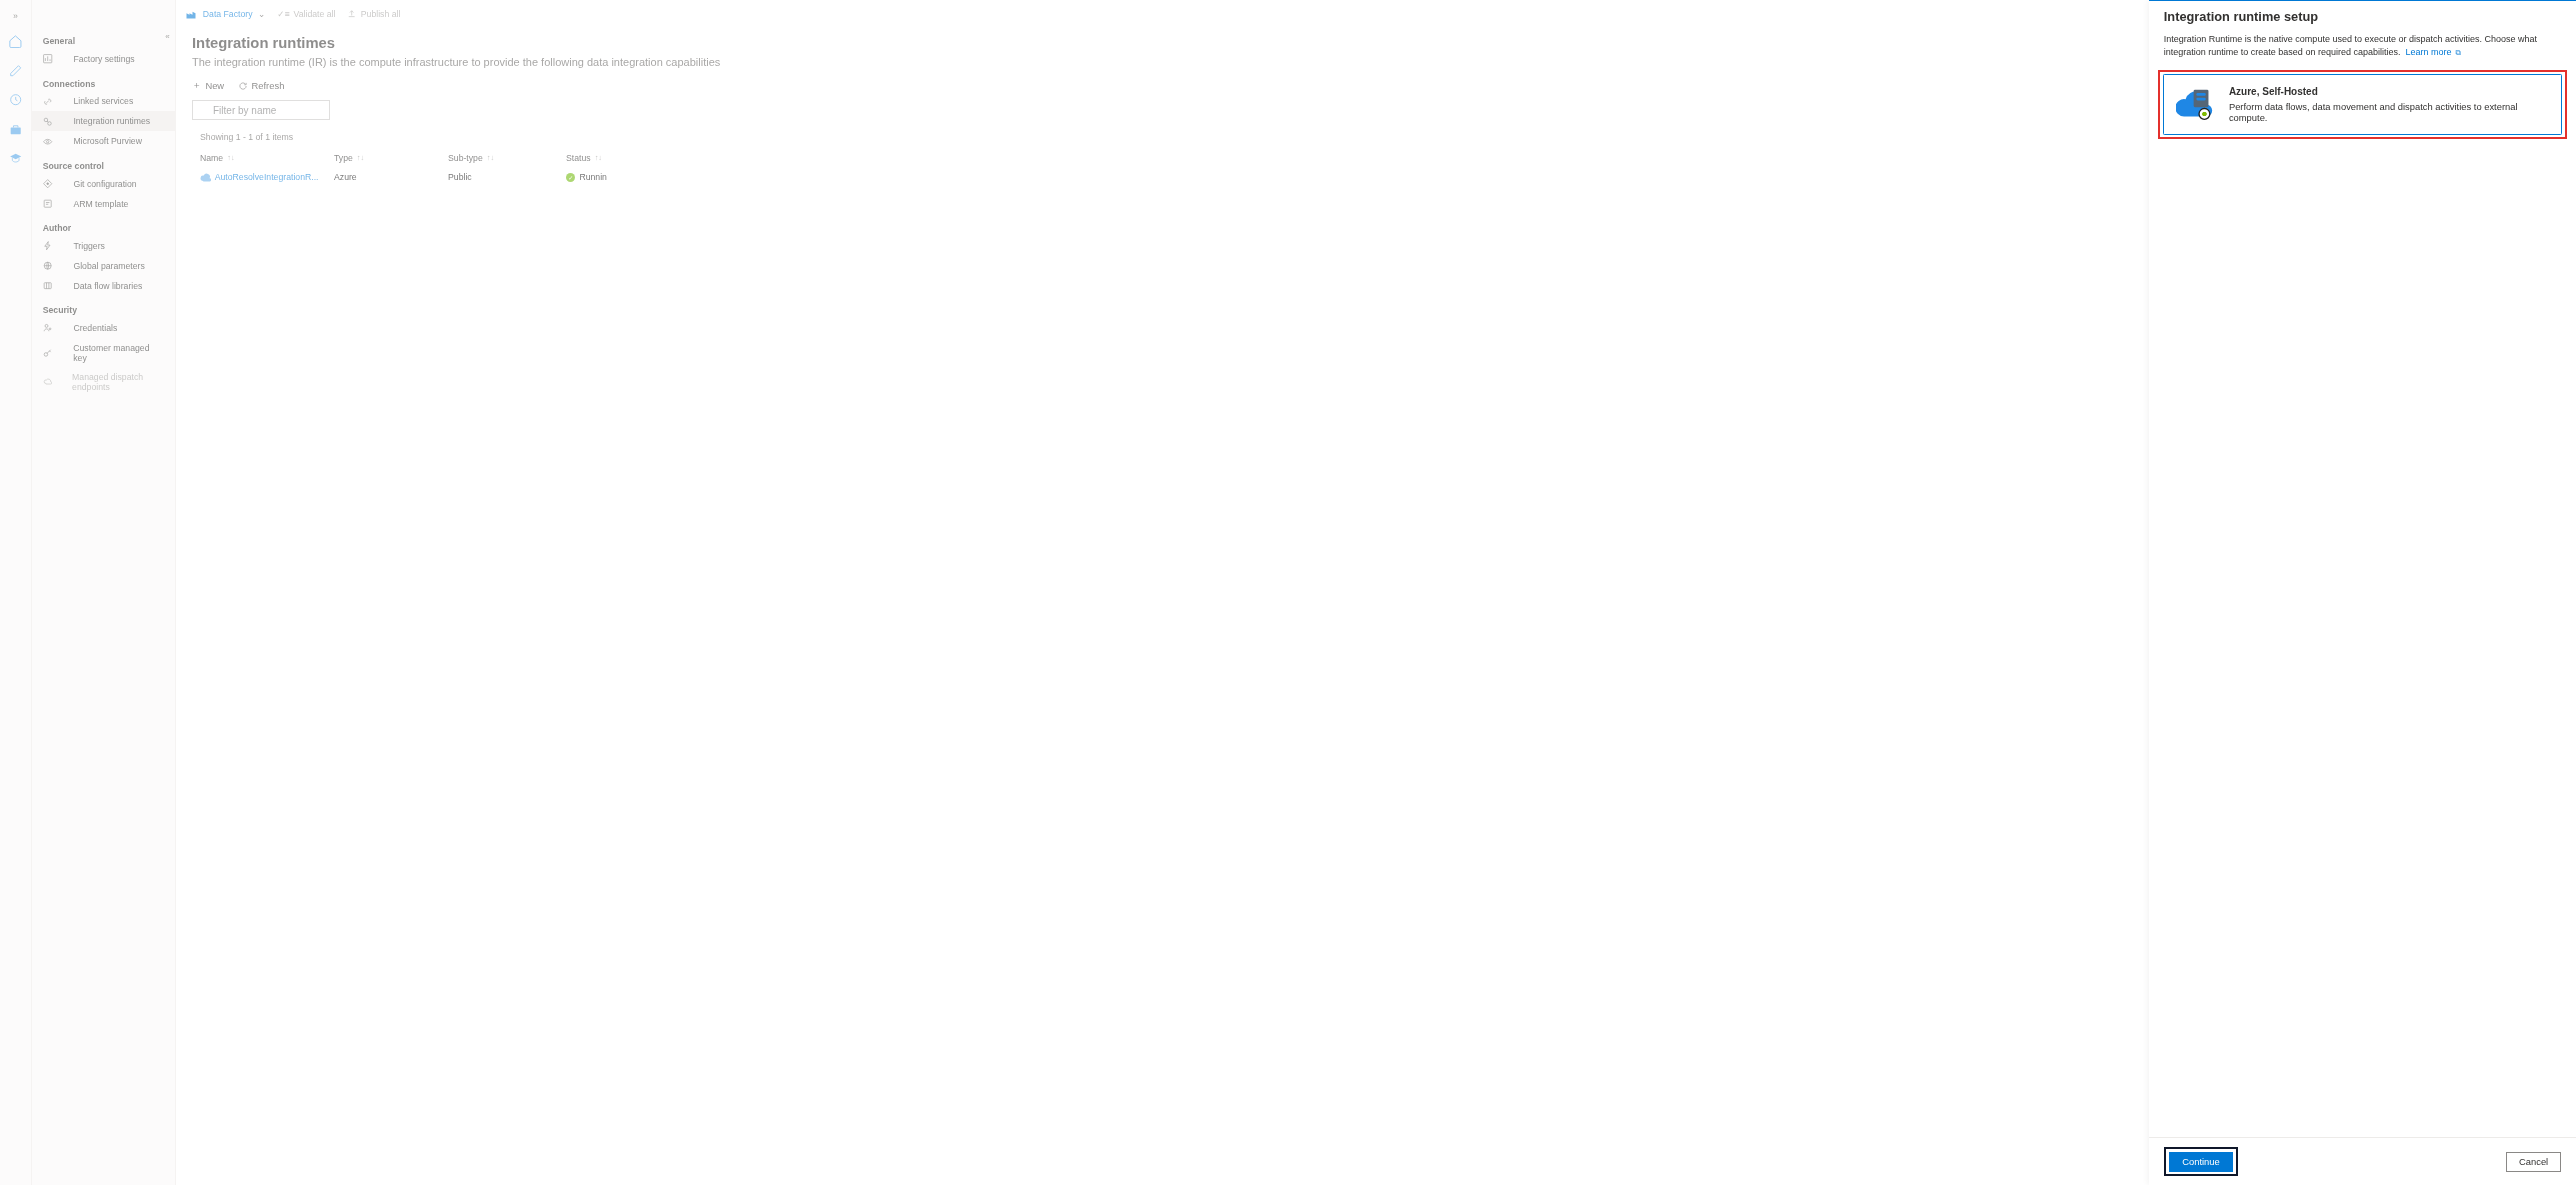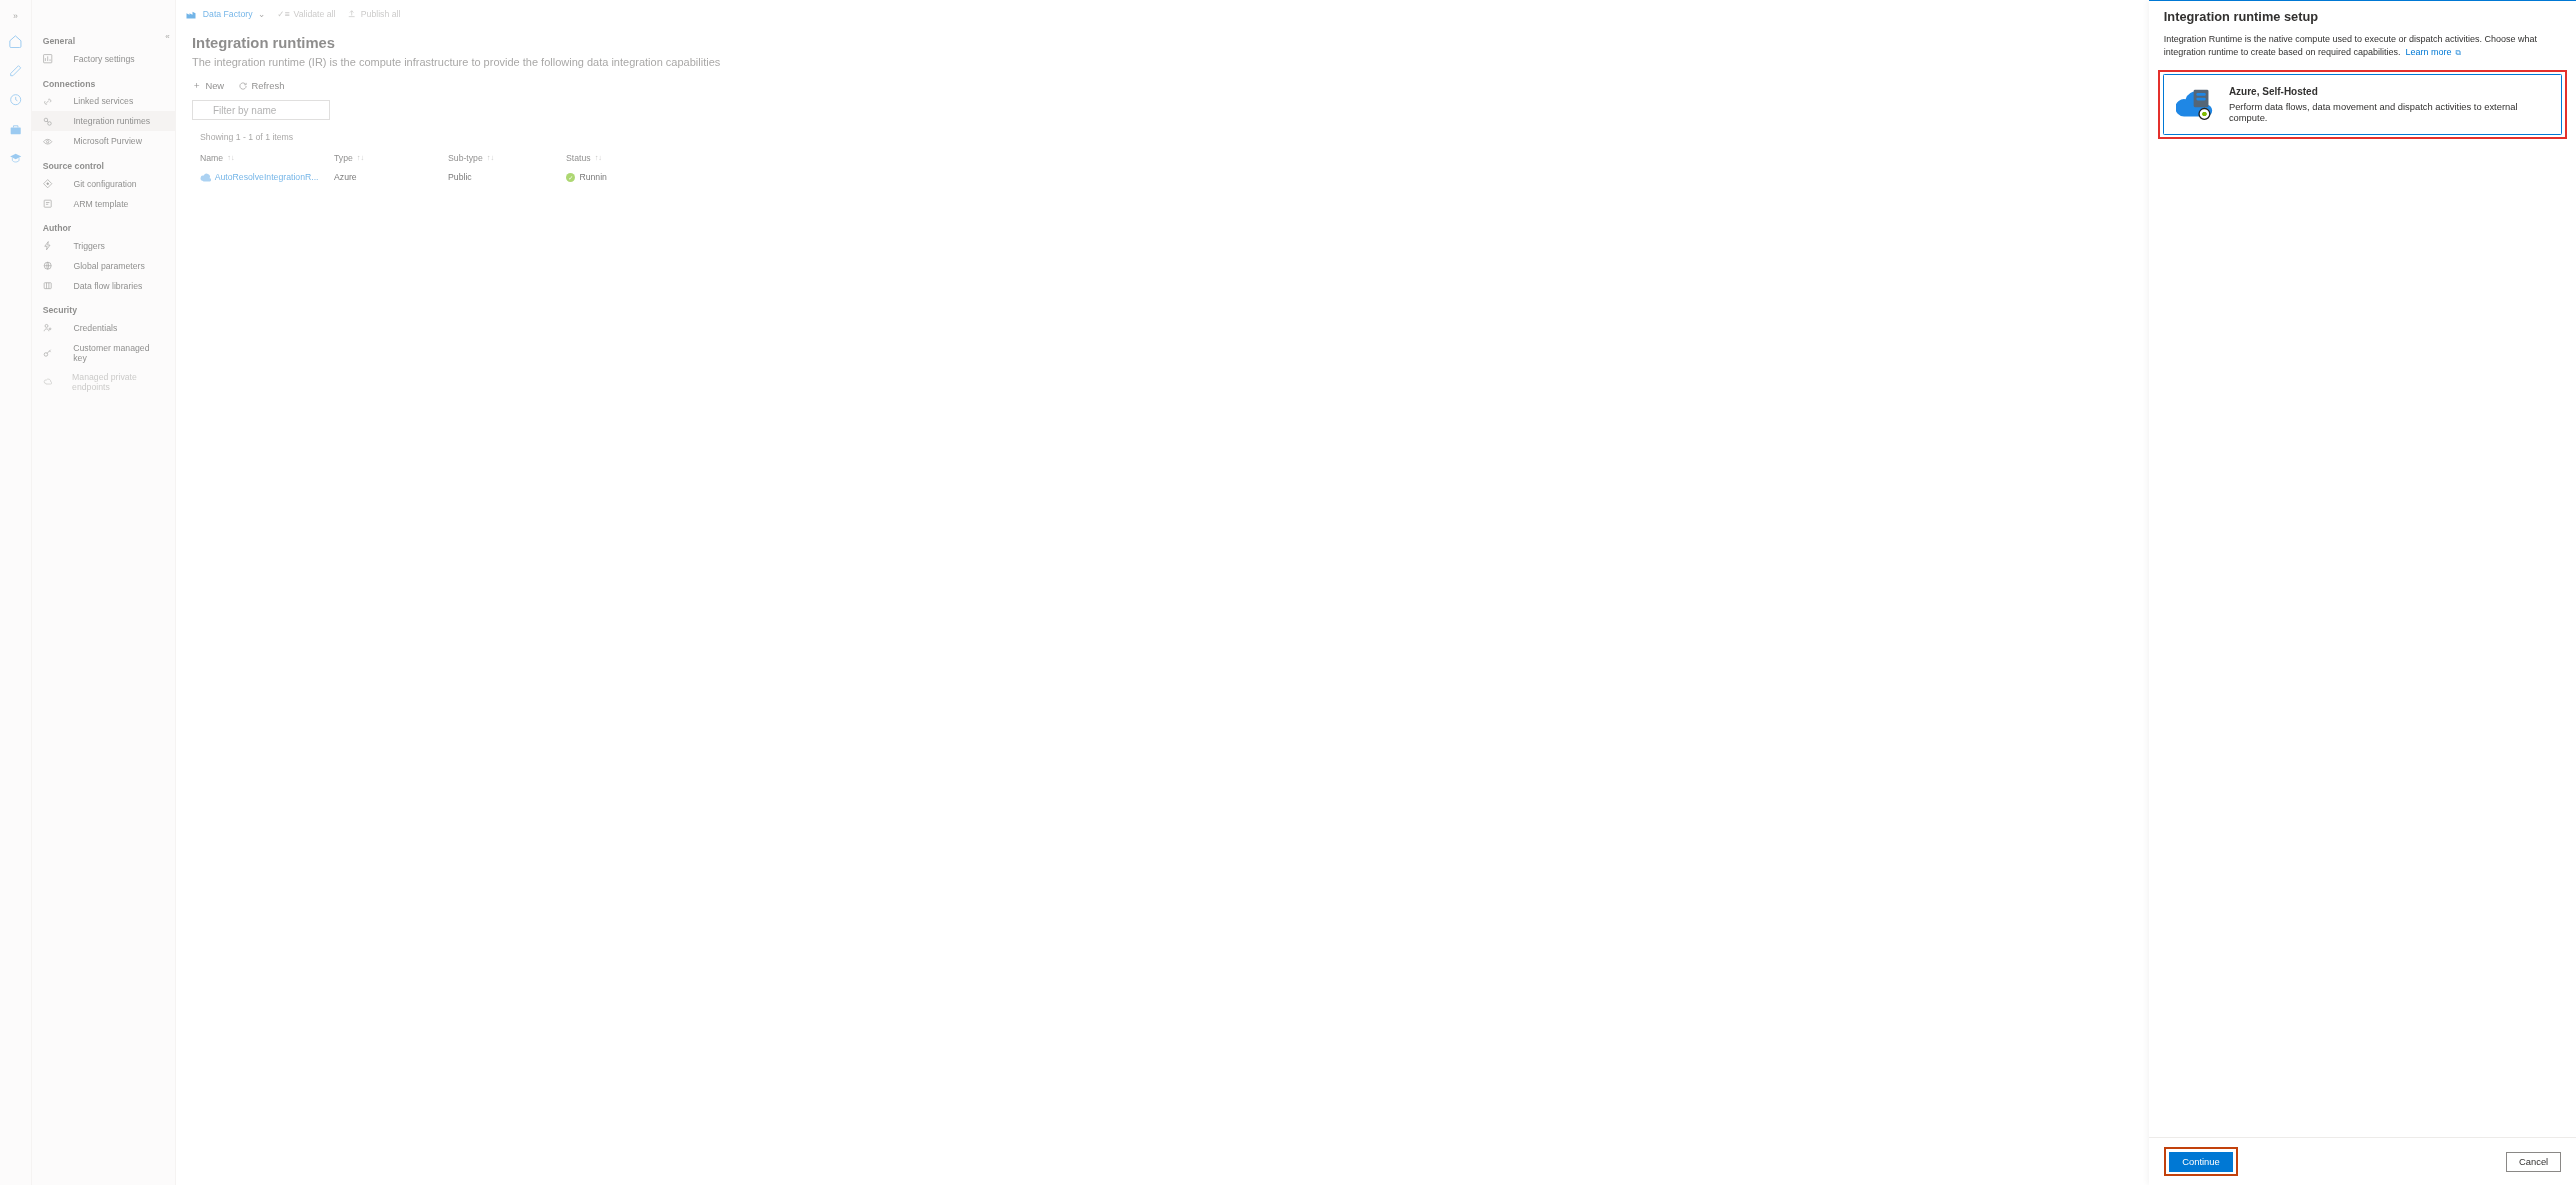--- a/index.html
+++ b/index.html
@@ -59,21 +59,21 @@
   .option-card.selected { border: 0.7px solid #0078d4; }
   .highlight-wrap { border: 2px solid #e3302c; padding: 2px 2.7px 2.7px; margin: 0 -5.4px 9.4px; }
   .highlight-wrap .option-card { margin-bottom: 0; }
   .card-icon { width: 38px; height: 35px; position: relative; flex-shrink: 0; }
   .card-text .ct-title { font-size: 10px; font-weight: 600; color: #323130; margin-bottom: 4px; }
   .card-text .ct-desc  { font-size: 9.4px; color: #323130; }
   
   .panel-footer { border-top: 0.7px solid #edebe9; padding: 8.7px 14.8px; display: flex; justify-content: space-between; align-items: center; }
   .btn-primary { background: #0078d4; color: #fff; border: 0.7px solid #0078d4; padding: 3.4px 12px; font-size: 9.4px; cursor: pointer; }
   .btn-secondary { background: #fff; color: #323130; border: 0.7px solid #8a8886; padding: 3.4px 12px; font-size: 9.4px; cursor: pointer; }
-  .footer-highlight { border: 2px solid #c2410c; padding: 2.7px 3.4px; display: inline-block; }
+  .footer-highlight { border: 2px solid #0f172a; padding: 2.7px 3.4px; display: inline-block; }
   
   
   svg { display: block; }
 </style>
 </head>
 <body>
 
 <div class="app">
 
   <div class="left-rail">
@@ -218,21 +218,21 @@
           </svg>
       </span>
       <span>Customer managed key</span>
     </div>
     <div class="nav-item disabled">
       <span class="nav-icon">
         <svg width="9.4" height="9.4" viewBox="0 0 16 16" stroke="#a19f9d" fill="none" stroke-width="1.2">
             <path d="M5 11a3 3 0 1 1 .8-5.9A4 4 0 0 1 13 8a2 2 0 0 1 0 4H5z"></path>
           </svg>
       </span>
-      <span>Managed private endpoints</span>
+      <span>Managed dispatch endpoints</span>
     </div>
   </div>
 
   <div class="main">
     <div class="toolbar">
       <div class="brand">
         <span>
           <svg width="12" height="12" viewBox="0 0 16 16" fill="#0078d4">
               <path d="M2 14V7l4 2V7l4 2V5l4 2v7z"></path>
             </svg>

